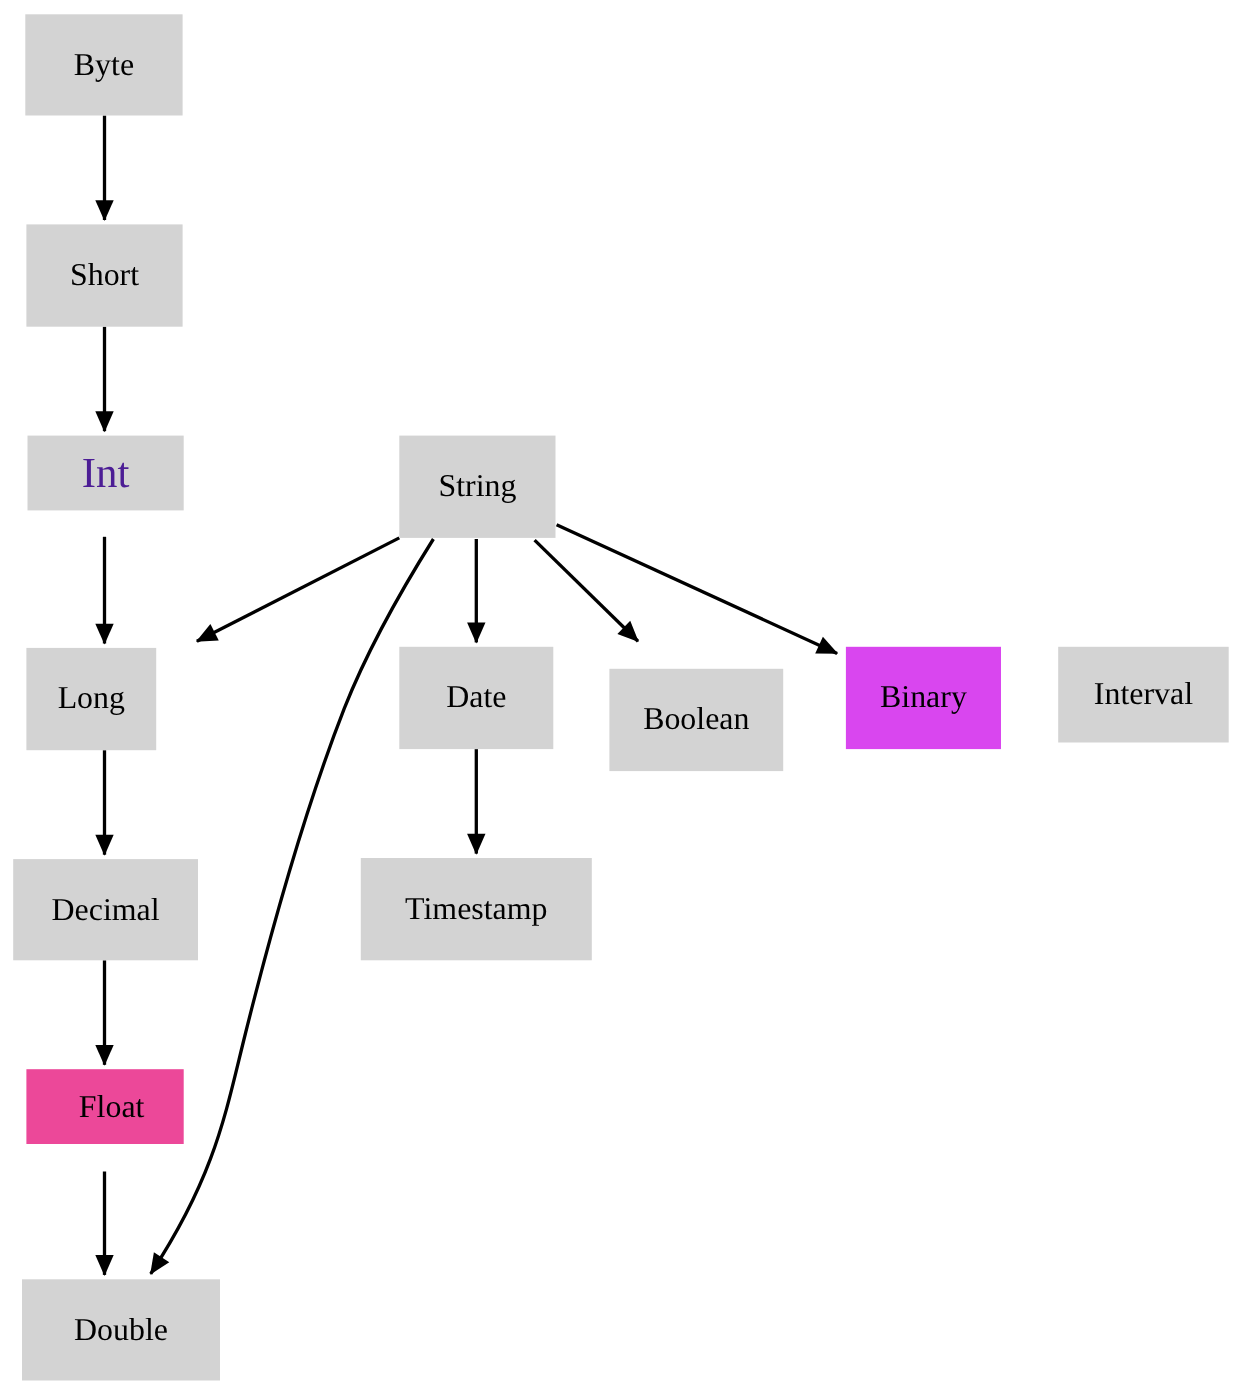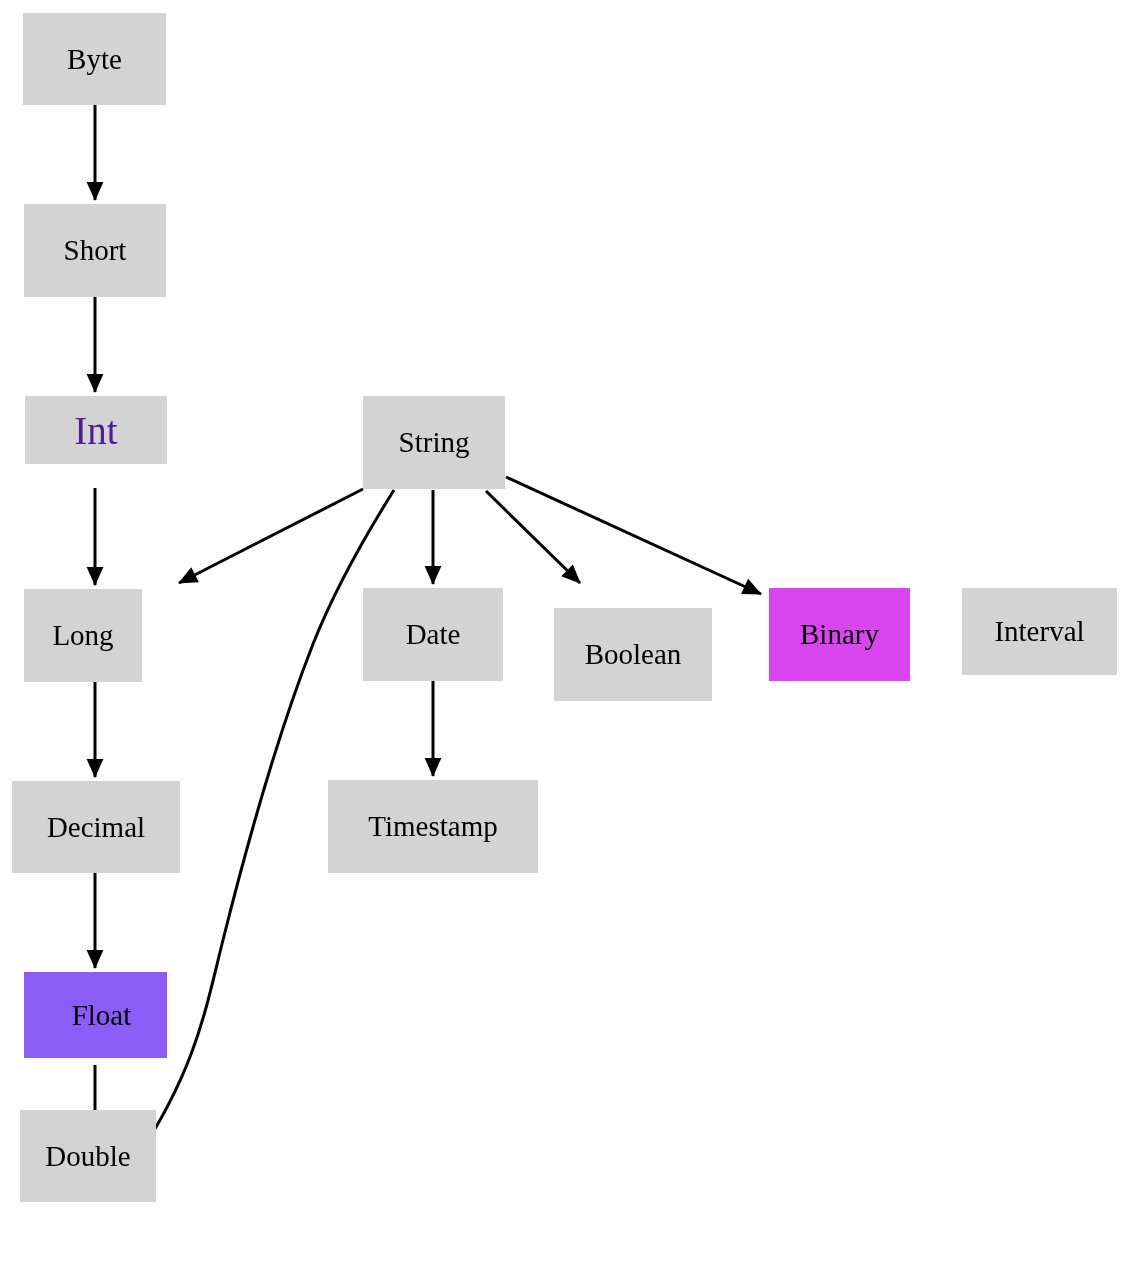--- a/index.html
+++ b/index.html
@@ -84,20 +84,20 @@
       </div>
       <div class="node" style="left: 962px; top: 588px; width: 155px; height: 87px; background: rgb(211, 211, 211); color: rgb(0, 0, 0); font-size: 29px;">
         <span>Interval</span>
       </div>
       <div class="node" style="left: 12px; top: 781px; width: 168px; height: 92px; background: rgb(211, 211, 211); color: rgb(0, 0, 0); font-size: 29px;">
         <span>Decimal</span>
       </div>
       <div class="node" style="left: 328px; top: 780px; width: 210px; height: 93px; background: rgb(211, 211, 211); color: rgb(0, 0, 0); font-size: 29px;">
         <span>Timestamp</span>
       </div>
-      <div class="node" style="left: 24px; top: 972px; width: 143px; height: 86px; background: #8b5cf6; color: rgb(0, 0, 0); font-size: 29px; padding-left: 12px;">
+      <div class="node" style="left: 24px; top: 972px; width: 143px; height: 68px; background: #ec4899; color: rgb(0, 0, 0); font-size: 29px; padding-left: 12px;">
         <span>Float</span>
       </div>
-      <div class="node" style="left: 20px; top: 1110px; width: 136px; height: 92px; background: rgb(211, 211, 211); color: rgb(0, 0, 0); font-size: 29px;">
+      <div class="node" style="left: 20px; top: 1163px; width: 180px; height: 92px; background: rgb(211, 211, 211); color: rgb(0, 0, 0); font-size: 29px;">
         <span>Double</span>
       </div>
     </div>
 </div>
 
 </body></html>

